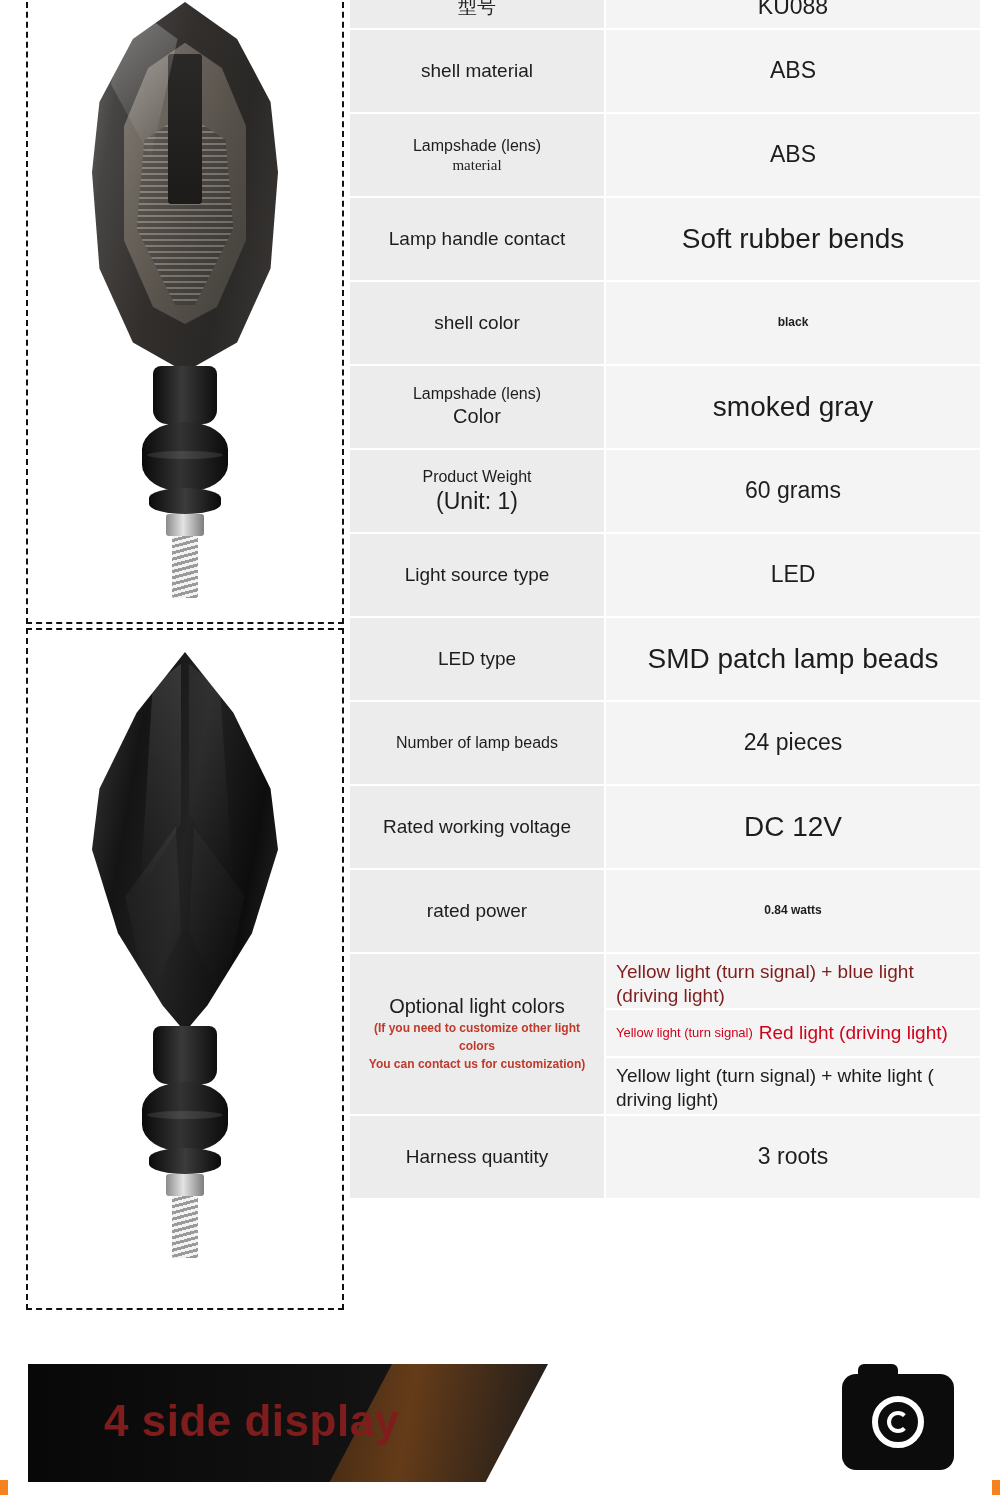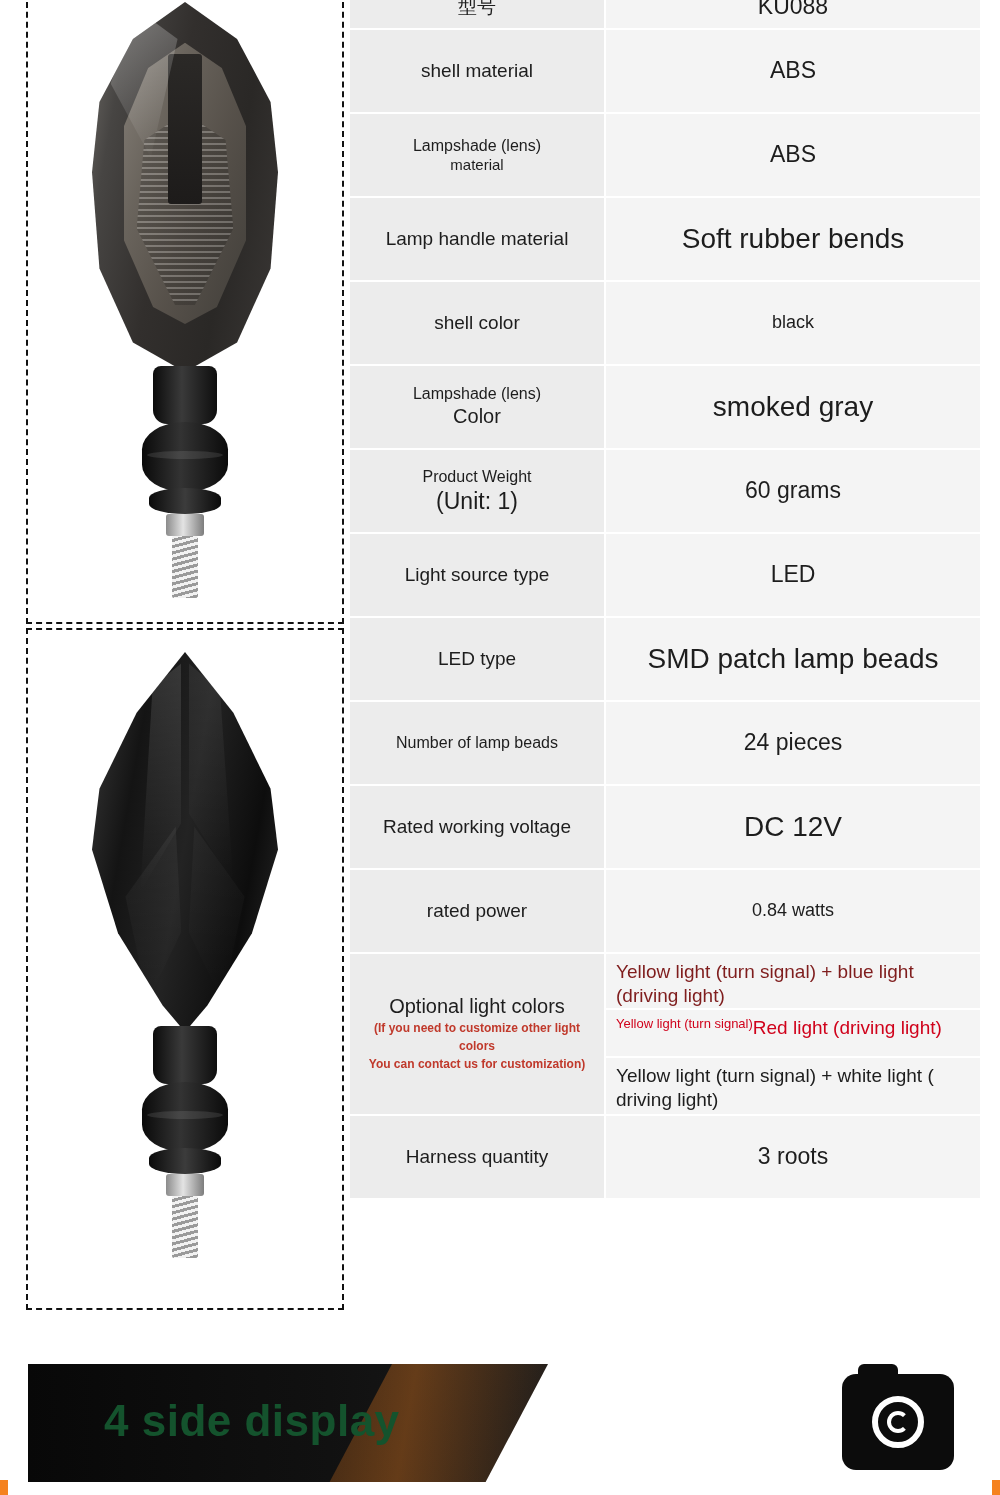--- a/index.html
+++ b/index.html
@@ -168,24 +168,24 @@
     align-items: center;
     justify-content: center;
     text-align: center;
     padding: 6px 8px;
     color: #1d1d1d;
     font-size: 21px;
     line-height: 1.3;
   }
   .k-sm { font-size: 16px; }
   .k-xs { font-size: 12px; color: #c0392b; font-weight: bold; line-height: 1.5; }
-  .v-sm { font-size: 18px; }
+  .v-sm { font-size: 12px; font-weight: bold; }
   .v-lg { font-size: 23px; }
   .v-md { font-size: 28px; }
-  .sub-1 { font-size: 15px; }
+  .sub-1 { font-size: 15px; font-family: Liberation Serif, serif; }
   .big-unit { font-size: 23px; }
 
   
   .scell-v.stack {
     padding: 0;
     align-items: stretch;
     justify-content: flex-start;
   }
   .stack .opt {
     width: 100%;
@@ -219,21 +219,21 @@
     position: absolute;
     left: 28px; top: 12px;
     width: 520px; height: 118px;
     background: linear-gradient(100deg, rgba(245,130,32,.0) 30%, rgba(245,130,32,.55) 72%, rgba(245,130,32,.0) 100%);
     clip-path: polygon(70% 0%, 100% 0%, 88% 100%, 58% 100%);
     opacity: .65;
   }
   .banner-text {
     position: absolute;
     left: 104px; top: 44px;
-    color: #14532d;
+    color: #7f1d1d;
     font-size: 44px;
     font-weight: bold;
     letter-spacing: .5px;
   }
   .camera-icon {
     position: absolute;
     right: 46px; top: 22px;
     width: 112px; height: 96px;
     background: #0c0c0c;
     border-radius: 14px;
@@ -326,21 +326,21 @@
 
     <div class="srow" style="height:84px">
       <div class="scell-k">
         <span class="k-sm">Lampshade (lens)</span>
         <span class="sub-1">material</span>
       </div>
       <div class="scell-v v-lg">ABS</div>
     </div>
 
     <div class="srow" style="height:84px">
-      <div class="scell-k">Lamp handle material</div>
+      <div class="scell-k">Lamp handle contact</div>
       <div class="scell-v v-md">Soft rubber bends</div>
     </div>
 
 
     <div class="srow" style="height:84px">
       <div class="scell-k">shell color</div>
       <div class="scell-v v-sm">black</div>
     </div>
 
     <div class="srow" style="height:84px">
@@ -385,21 +385,21 @@
     </div>
 
     <div class="srow" style="height:162px">
       <div class="scell-k">
         <span style="font-size:20px">Optional light colors</span>
         <span class="k-xs">(If you need to customize other light colors</span>
         <span class="k-xs">You can contact us for customization)</span>
       </div>
       <div class="scell-v stack">
         <div class="opt opt-blue" style="height:56px">Yellow light (turn signal) + blue light (driving light)</div>
-        <div class="opt opt-red" style="height:48px;display:flex;">
+        <div class="opt opt-red" style="height:48px;display:flex;align-items:center;gap:6px">
           <span class="pre">Yellow light (turn signal)</span>
           <span>Red light (driving light)</span>
         </div>
         <div class="opt opt-black" style="height:56px">Yellow light (turn signal) + white light ( driving light)</div>
       </div>
     </div>
 
     <div class="srow" style="height:84px">
       <div class="scell-k">Harness quantity</div>
       <div class="scell-v v-lg">3 roots</div>

